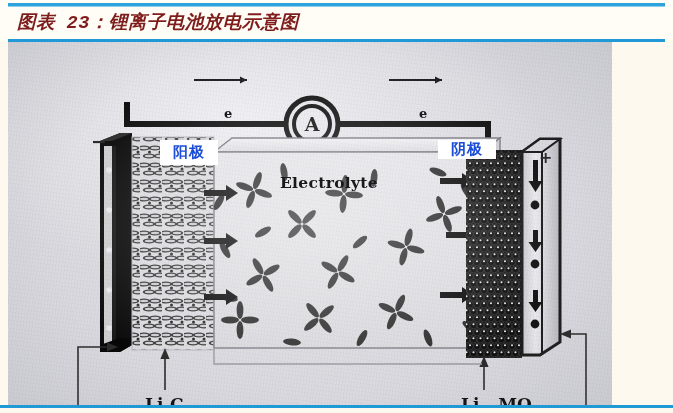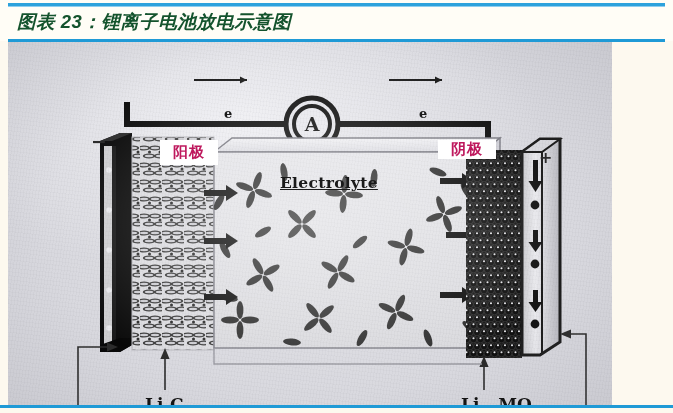--- a/index.html
+++ b/index.html
@@ -26,23 +26,23 @@
   .rule-mid{
     position:absolute;left:8px;top:39px;width:657px;height:2.5px;
     background:#1f9ad6;
   }
   .rule-bottom{
     position:absolute;left:0px;top:405px;width:673px;height:3px;
     background:#1f9ad6;
   }
   #title-text{
     position:absolute;left:17px;top:9px;
-    font-family:Liberation Sans, sans-serif;
+    font-family:Liberation Mono, monospace;
     font-weight:bold;font-style:italic;
-    font-size:18.5px;letter-spacing:.5px;color:#14532d;
+    font-size:18.5px;letter-spacing:.5px;color:#7f1d1d;
     white-space:nowrap;
   }
   
   #photo{
     position:absolute;left:8px;top:42px;width:604px;height:363px;
     overflow:hidden;
     background:
       radial-gradient(ellipse 300px 160px at 38% 22%, #efeff3 0%, #e2e2e7 55%, #d9d9df 100%),
       linear-gradient(170deg,#e9e9ee 0%,#e1e1e7 40%,#d6d6dc 100%);
   }
@@ -53,41 +53,41 @@
       repeating-linear-gradient(7deg, rgba(0,0,0,.018) 0 1px, rgba(255,255,255,.02) 1px 4px);
     mix-blend-mode:multiply;opacity:.85;
   }
   #photo .vign{
     position:absolute;inset:0;
     background:radial-gradient(ellipse 420px 280px at 50% 50%, rgba(255,255,255,.30) 0%, rgba(255,255,255,0) 62%, rgba(120,120,130,.17) 100%);
   }
   svg#diagram{position:absolute;left:0;top:0;}
   
   .redlab{
-    position:absolute;background:#fff;color:#be185d;
+    position:absolute;background:#fff;color:#1d4ed8;
     font-family:"DejaVu Sans",sans-serif;font-weight:bold;
     display:flex;align-items:center;justify-content:center;
     line-height:1;letter-spacing:1px;
   }
   #lab-anode{left:152px;top:98px;width:58px;height:25px;font-size:15px;}
   #lab-cathode{left:430px;top:98px;width:58px;height:19px;font-size:15px;}
   
   .formula{
     position:absolute;color:#141414;
     font-family:"DejaVu Serif",serif;font-weight:bold;font-size:17px;
     white-space:nowrap;
   }
   .formula sub{font-size:11px;}
   #f-anode{left:137px;top:352px;}
   #f-cathode{left:453px;top:352px;}
   
   #electrolyte-cap{
     position:absolute;left:272px;top:131px;
     font-family:"DejaVu Serif",serif;font-weight:bold;font-size:15.5px;
-    color:#1a1a1a;letter-spacing:.3px;text-decoration:underline;
+    color:#1a1a1a;letter-spacing:.3px;
   }
   
   .term{
     position:absolute;color:#2b2b2b;font-family:"DejaVu Sans",sans-serif;
     font-weight:bold;
   }
   #term-minus{left:83px;top:88px;font-size:19px;}
   #term-plus{left:531px;top:106px;font-size:16px;}
   
   .elab{

